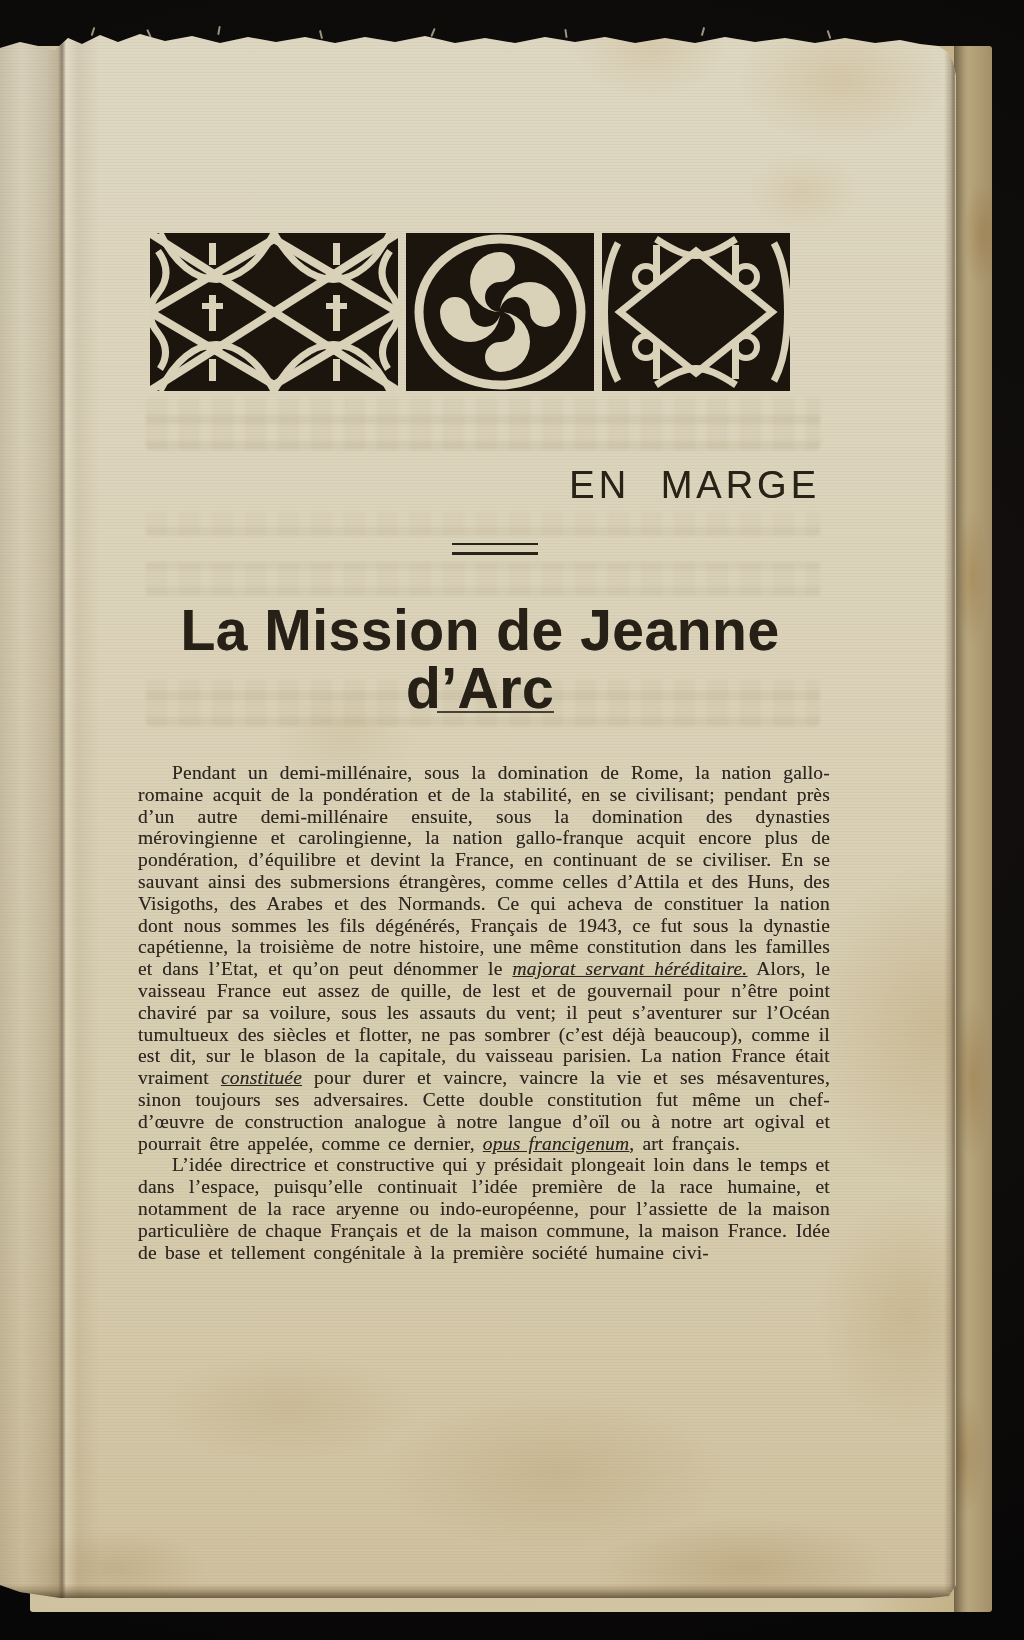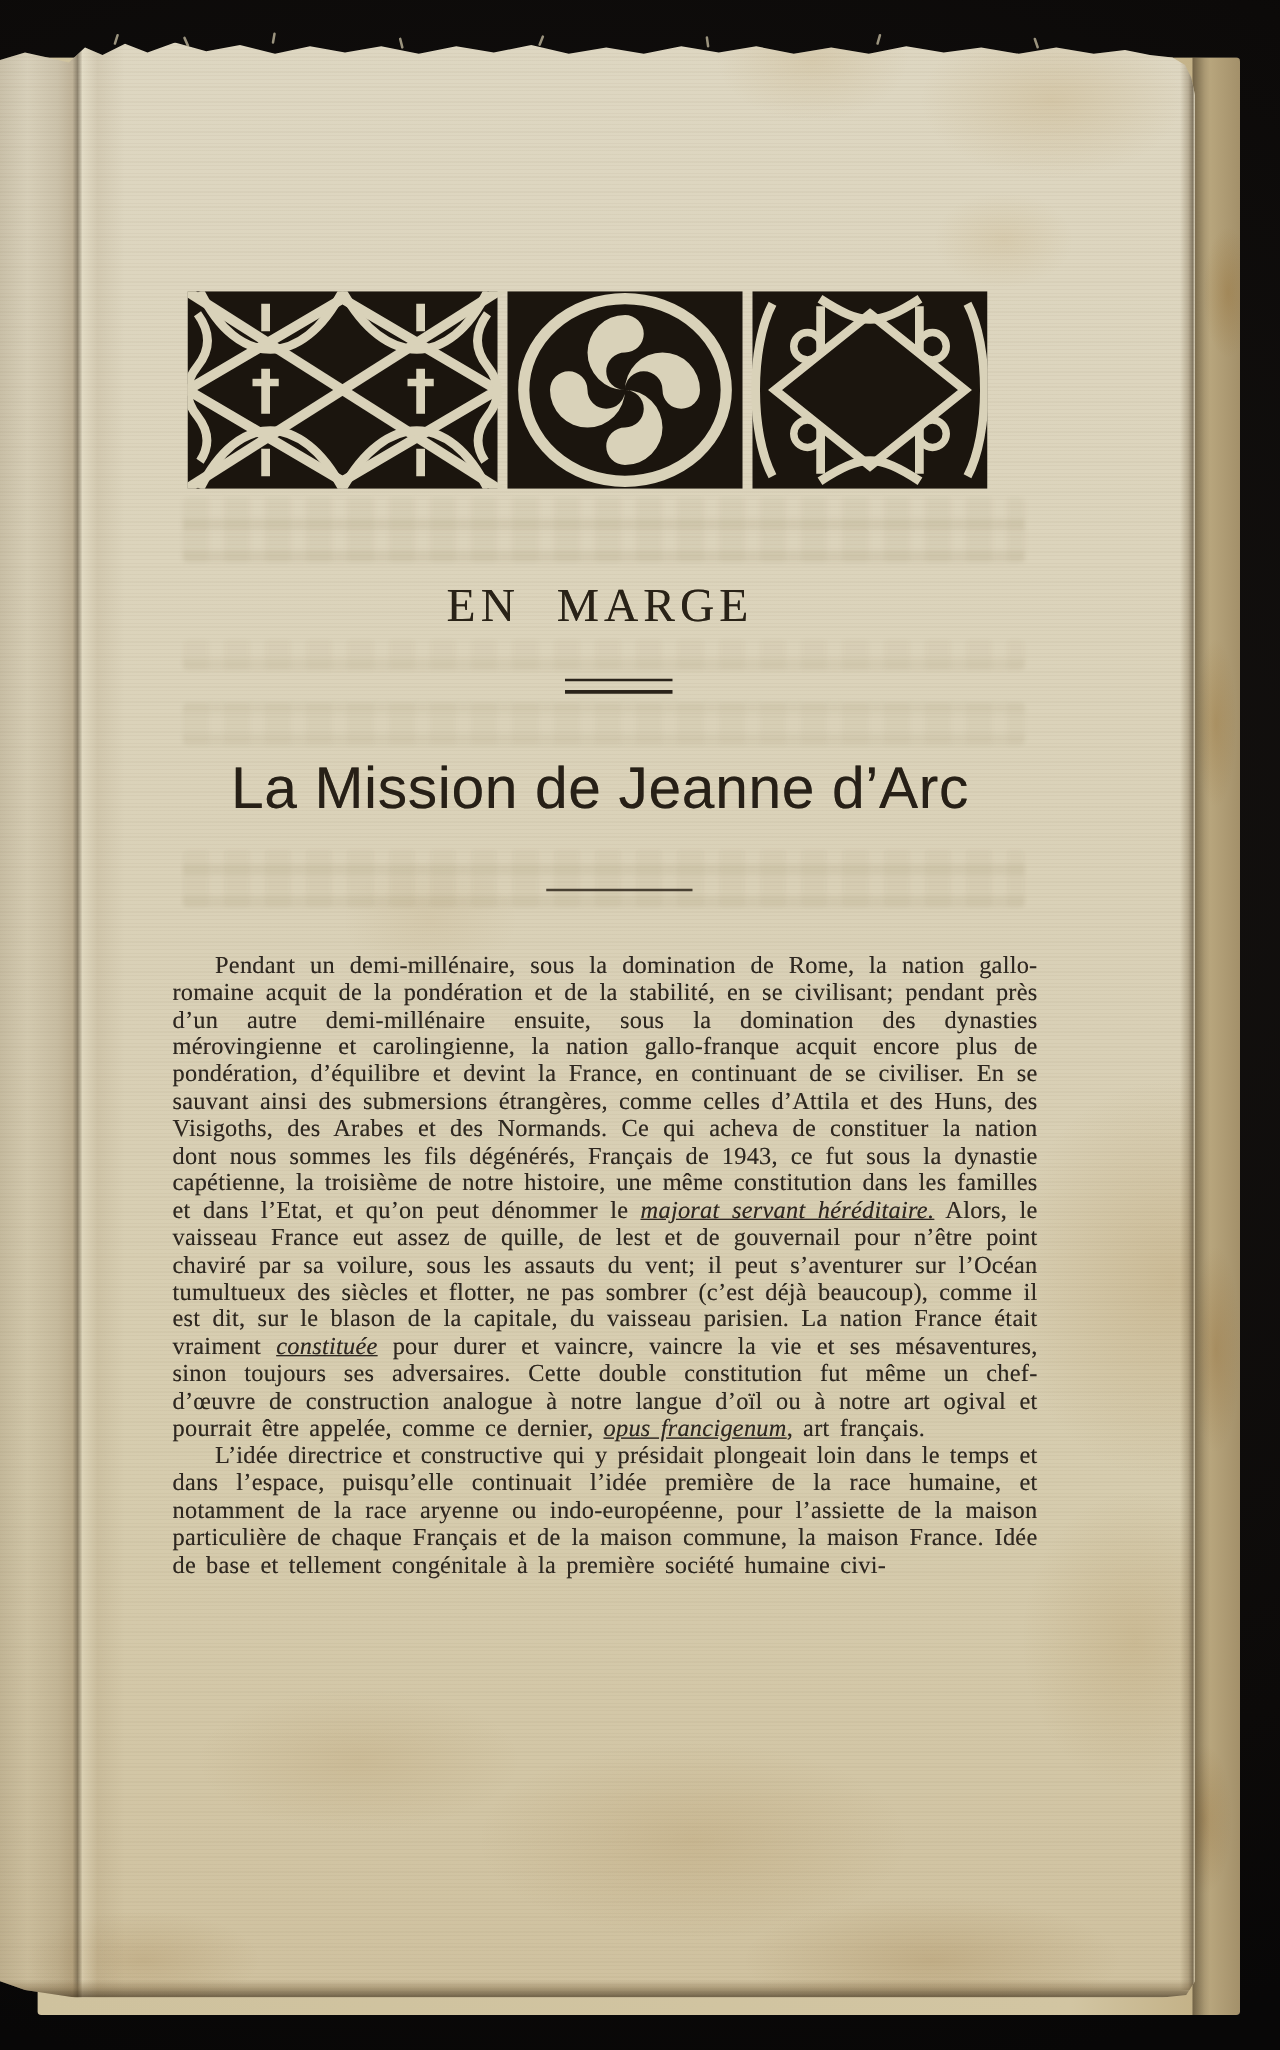--- a/index.html
+++ b/index.html
@@ -61,34 +61,34 @@
     background:linear-gradient(90deg, transparent, rgba(100,80,50,.30) 55%, rgba(58,44,24,.55) 85%, rgba(238,230,205,.35) 100%);
   }
   .bottom-edge{
     position:absolute;left:0;top:1584px;width:956px;height:14px;
     background:linear-gradient(180deg, transparent, rgba(112,90,55,.35) 45%, rgba(58,44,24,.65) 100%);
   }
   .fiber{position:absolute;width:2px;height:9px;background:#cbc2a6;opacity:.75;border-radius:1px;}
   
   .ornament{position:absolute;left:150px;top:233px;width:640px;height:158px;}
   .kicker{
-    position:absolute;left:140px;top:463px;width:680px;text-align:center;
-    font-family:Liberation Serif, serif;
+    position:absolute;left:140px;top:463px;width:680px;text-align:right;
+    font-family:Liberation Sans, sans-serif;
     font-size:38px;line-height:44px;color:#292217;
     letter-spacing:4px;word-spacing:16px;font-weight:400;
     text-shadow:0 0 .5px rgba(41,34,23,.6);
   }
   .rule-double{
     position:absolute;left:452px;top:543px;width:86px;height:7px;
     border-top:2px solid #2a231a;border-bottom:3px solid #2a231a;
   }
   .title{
     position:absolute;left:118px;top:601px;width:724px;text-align:center;
     font-family:"Liberation Sans","DejaVu Sans",sans-serif;
-    font-size:47px;line-height:58px;font-weight:400;color:#272017;
+    font-size:57px;line-height:58px;font-weight:700;color:#272017;
     letter-spacing:.5px;text-shadow:0 0 .5px rgba(39,32,23,.55);
   }
   .rule-thin{
     position:absolute;left:437px;top:711px;width:117px;height:0;
     border-top:2px solid rgba(48,40,28,.85);
   }
   .body-text{
     position:absolute;left:138px;top:762px;width:692px;
     font-family:"Liberation Serif","DejaVu Serif",serif;
     font-size:19.5px;line-height:21.8px;color:#2e2720;

